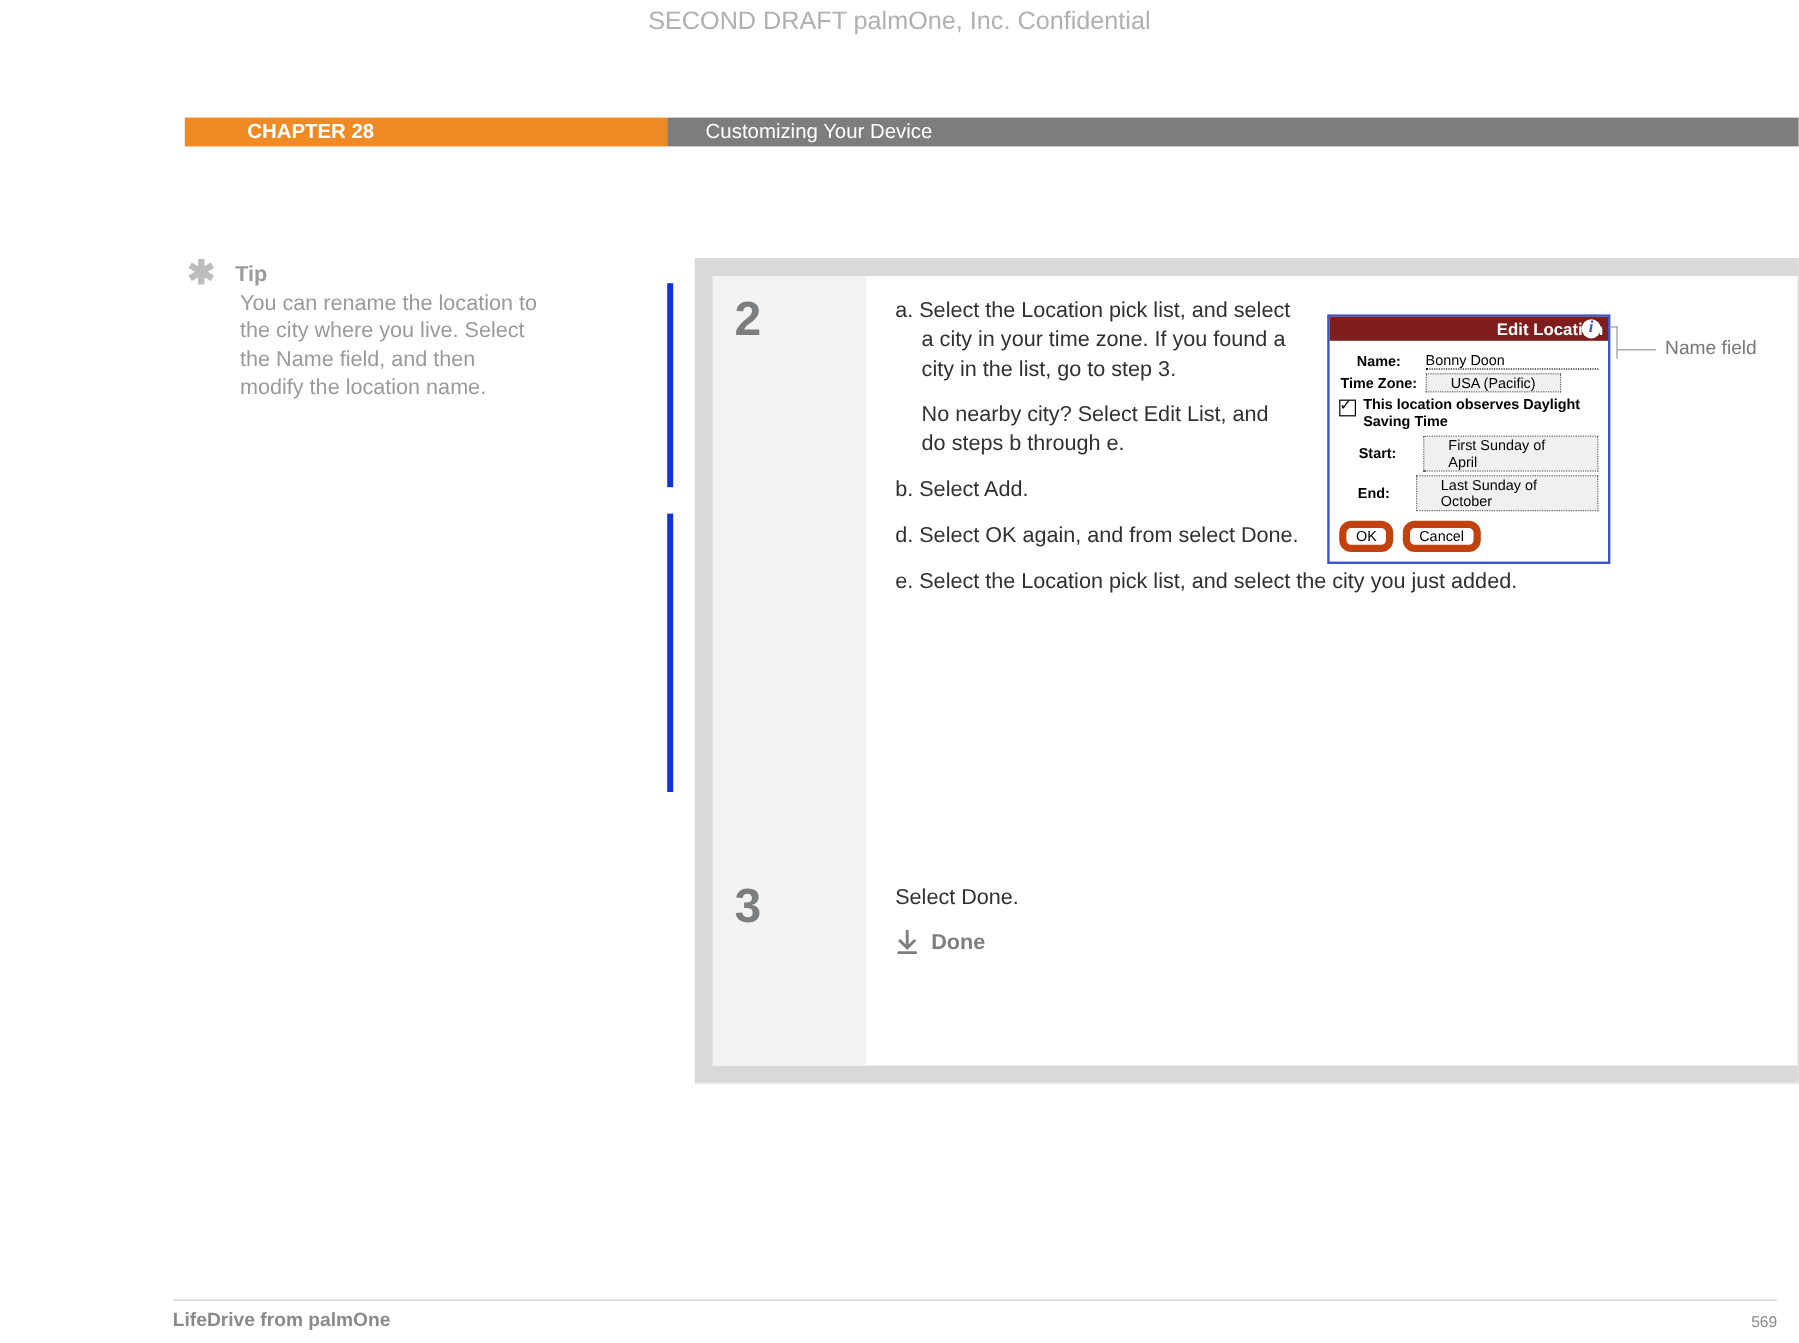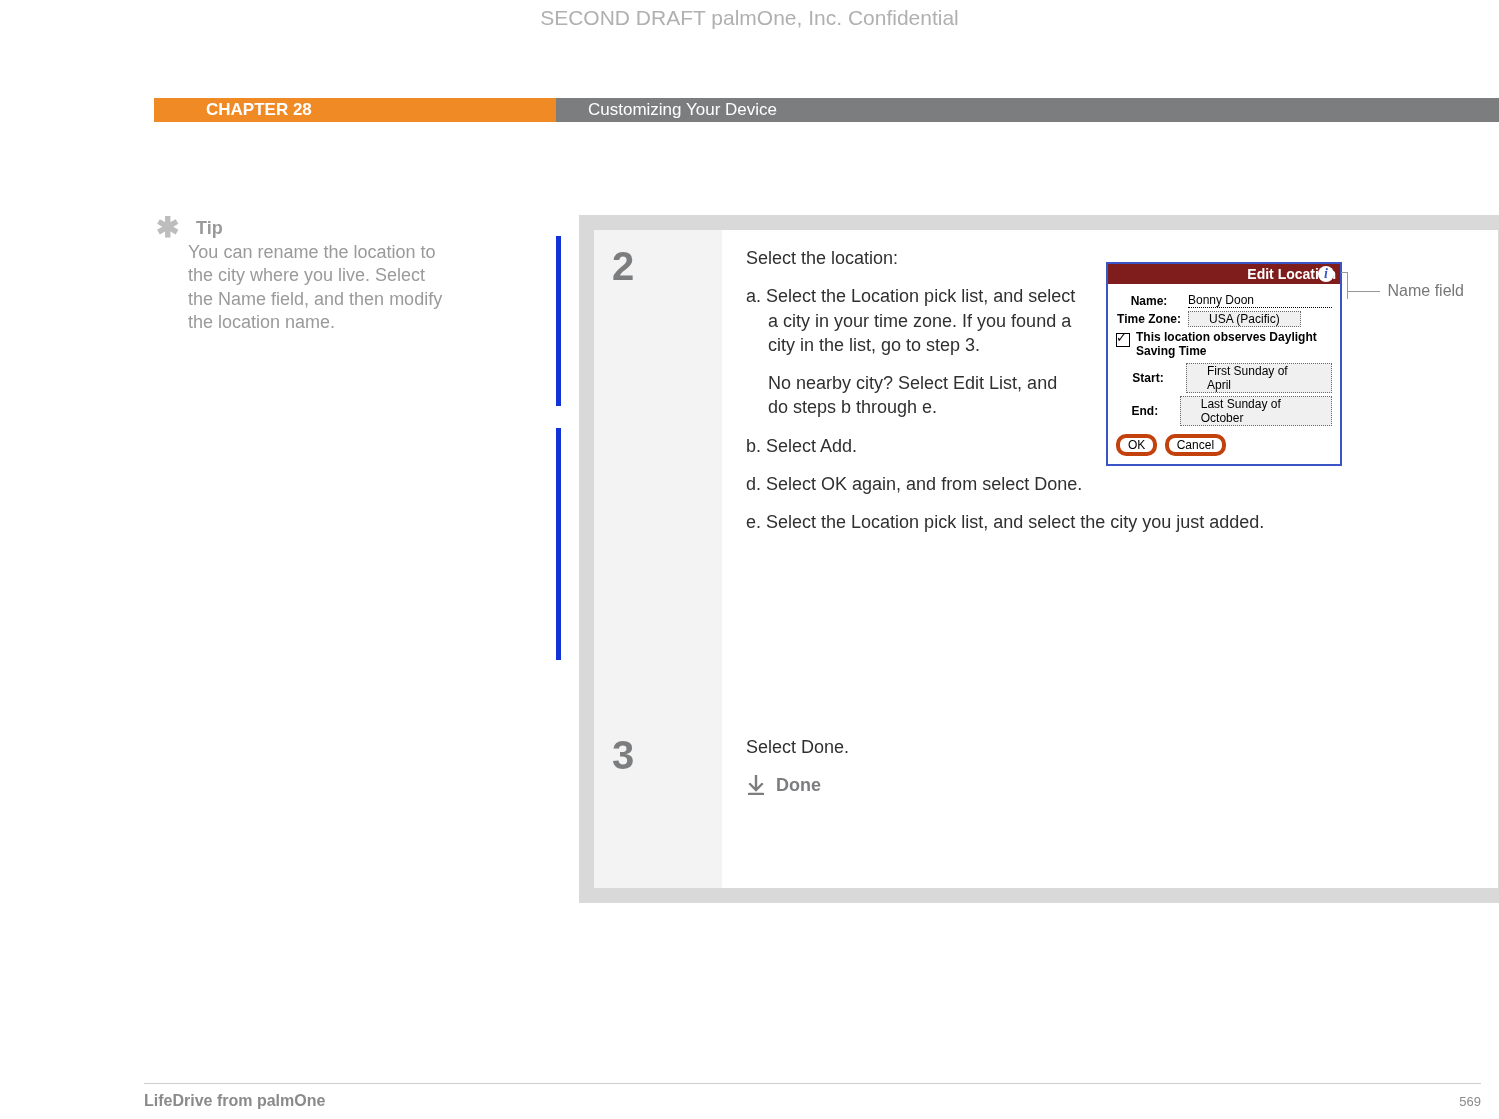--- a/index.html
+++ b/index.html
@@ -5,21 +5,21 @@
   html,body{margin:0;padding:0;background:#fff;font-family:Arial,Helvetica,sans-serif;color:#333}
   .page{width:1499px;height:1119px;position:relative;box-sizing:border-box}
   .watermark{position:absolute;top:6px;left:0;right:0;text-align:center;color:#b0b0b0;font-size:21px}
   .header-bar{position:absolute;top:98px;left:0;right:0;height:24px;display:flex}
   .hb-left-gap{width:154px}
   .hb-chapter{width:402px;background:#f08a25;color:#fff;font-weight:bold;font-size:17px;display:flex;align-items:center;padding-left:52px;box-sizing:border-box}
   .hb-title{flex:1;background:#7c7d7f;color:#fff;font-weight:normal;font-size:17px;display:flex;align-items:center;padding-left:32px;box-sizing:border-box}
   .tip-block{position:absolute;left:160px;top:218px;width:290px}
   .tip-asterisk{color:#bdbdbd;font-size:28px;position:absolute;left:-4px;top:-4px;font-weight:bold;line-height:1}
   .tip-heading{color:#9a9a9a;font-weight:bold;font-size:18px;margin-left:36px;margin-bottom:2px}
-  .tip-body{color:#9a9a9a;font-size:18px;margin-left:28px;line-height:1.3}
+  .tip-body{color:#9a9a9a;font-size:18px;margin-left:40px;line-height:1.3}
   .blue-rule{position:absolute;width:5px;background:#1233d8}
   .blue-rule.a{left:556px;top:236px;height:170px}
   .blue-rule.b{left:556px;top:428px;height:232px}
   .content-card{position:absolute;left:580px;top:216px;width:932px;background:#fff;box-shadow:0 0 0 1px #d9d9d9;border-top:14px solid #d9d9d9;border-left:14px solid #d9d9d9;border-right:14px solid #d9d9d9;border-bottom:14px solid #d9d9d9;box-sizing:border-box}
   .step-row{display:flex;align-items:flex-start;padding:16px 22px 8px 22px}
   .step-row + .step-row{border-top:none}
   .step-num-col{width:110px;flex:none;background:#f3f3f3;margin:-16px 24px -8px -22px;padding:14px 0 500px 18px;position:relative}
   .step-num{font-family:Arial,Helvetica,sans-serif;font-size:40px;font-weight:bold;color:#7c7d7f}
   .step-body{flex:1;font-size:18px;color:#303030;line-height:1.35}
   .step-body p{margin:0 0 14px 0}
@@ -37,21 +37,21 @@
   .palm-row{display:flex;align-items:center;margin:3px 0}
   .palm-label{font-weight:bold;width:66px;text-align:center;margin-right:6px}
   .palm-value{flex:1}
   .dotted-underline{border-bottom:1px dotted #000;display:inline-block;min-width:110px}
   .palm-select{border:1px dotted #6a6a6a;background:#f0f0f0;display:inline-block;padding:0 20px}
   .palm-checkrow{display:flex;align-items:flex-start;margin:4px 0 4px 0}
   .palm-checkbox{width:12px;height:12px;border:1px solid #000;margin-right:6px;margin-top:2px;position:relative;flex:none}
   .palm-checkbox::after{content:"✓";position:absolute;left:-1px;top:-4px;font-size:13px}
   .palm-checklabel{font-weight:bold;line-height:1.15}
   .palm-buttons{margin-top:8px}
-  .palm-btn{display:inline-block;border:4px solid #c2410c;border-radius:10px;padding:0 8px;font-size:12px;margin-right:4px;background:#fff}
+  .palm-btn{display:inline-block;border:6px solid #c2410c;border-radius:10px;padding:0 8px;font-size:12px;margin-right:4px;background:#fff}
   .callout{position:absolute;right:34px;top:52px;color:#777;font-size:16px;display:flex;align-items:center}
   .callout-line{width:32px;height:1px;background:#999;margin-right:8px}
   .callout-bracket{position:absolute;right:150px;top:42px;width:6px;height:26px;border-top:1px solid #999;border-right:1px solid #999;border-bottom:none}
   .content-card-inner{position:relative}
   
   .step2-text-narrow{max-width:310px}
   .footer-rule{position:absolute;left:144px;right:18px;top:1083px;height:1px;background:#cfcfcf}
   .footer-left{position:absolute;left:144px;top:1092px;color:#8a8a8a;font-weight:bold;font-size:16px}
   .footer-right{position:absolute;right:18px;top:1094px;color:#8a8a8a;font-size:13px}
 </style>
@@ -77,21 +77,20 @@
 <div class="blue-rule b"></div>
 
 <div class="content-card">
  <div class="content-card-inner">
 
   <div class="step-row" style="position:relative">
     <div class="step-num-col" style="padding-bottom:430px">
       <div class="step-num">2</div>
     </div>
     <div class="step-body">
-      <p class="step2-text-narrow">Select the location:</p>
       <p class="substep step2-text-narrow">a.  Select the Location pick list, and select a city in your time zone. If you found a city in the list, go to step 3.</p>
       <p class="sub-indent step2-text-narrow">No nearby city? Select Edit List, and do steps b through e.</p>
       <p class="substep">b.  Select Add.</p>
       <p class="substep">d.  Select OK again, and from select Done.</p>
       <p class="substep">e.  Select the Location pick list, and select the city you just added.</p>
     </div>
 
     <div class="palm-box">
       <div class="palm-title">
         <span>Edit Location</span>

